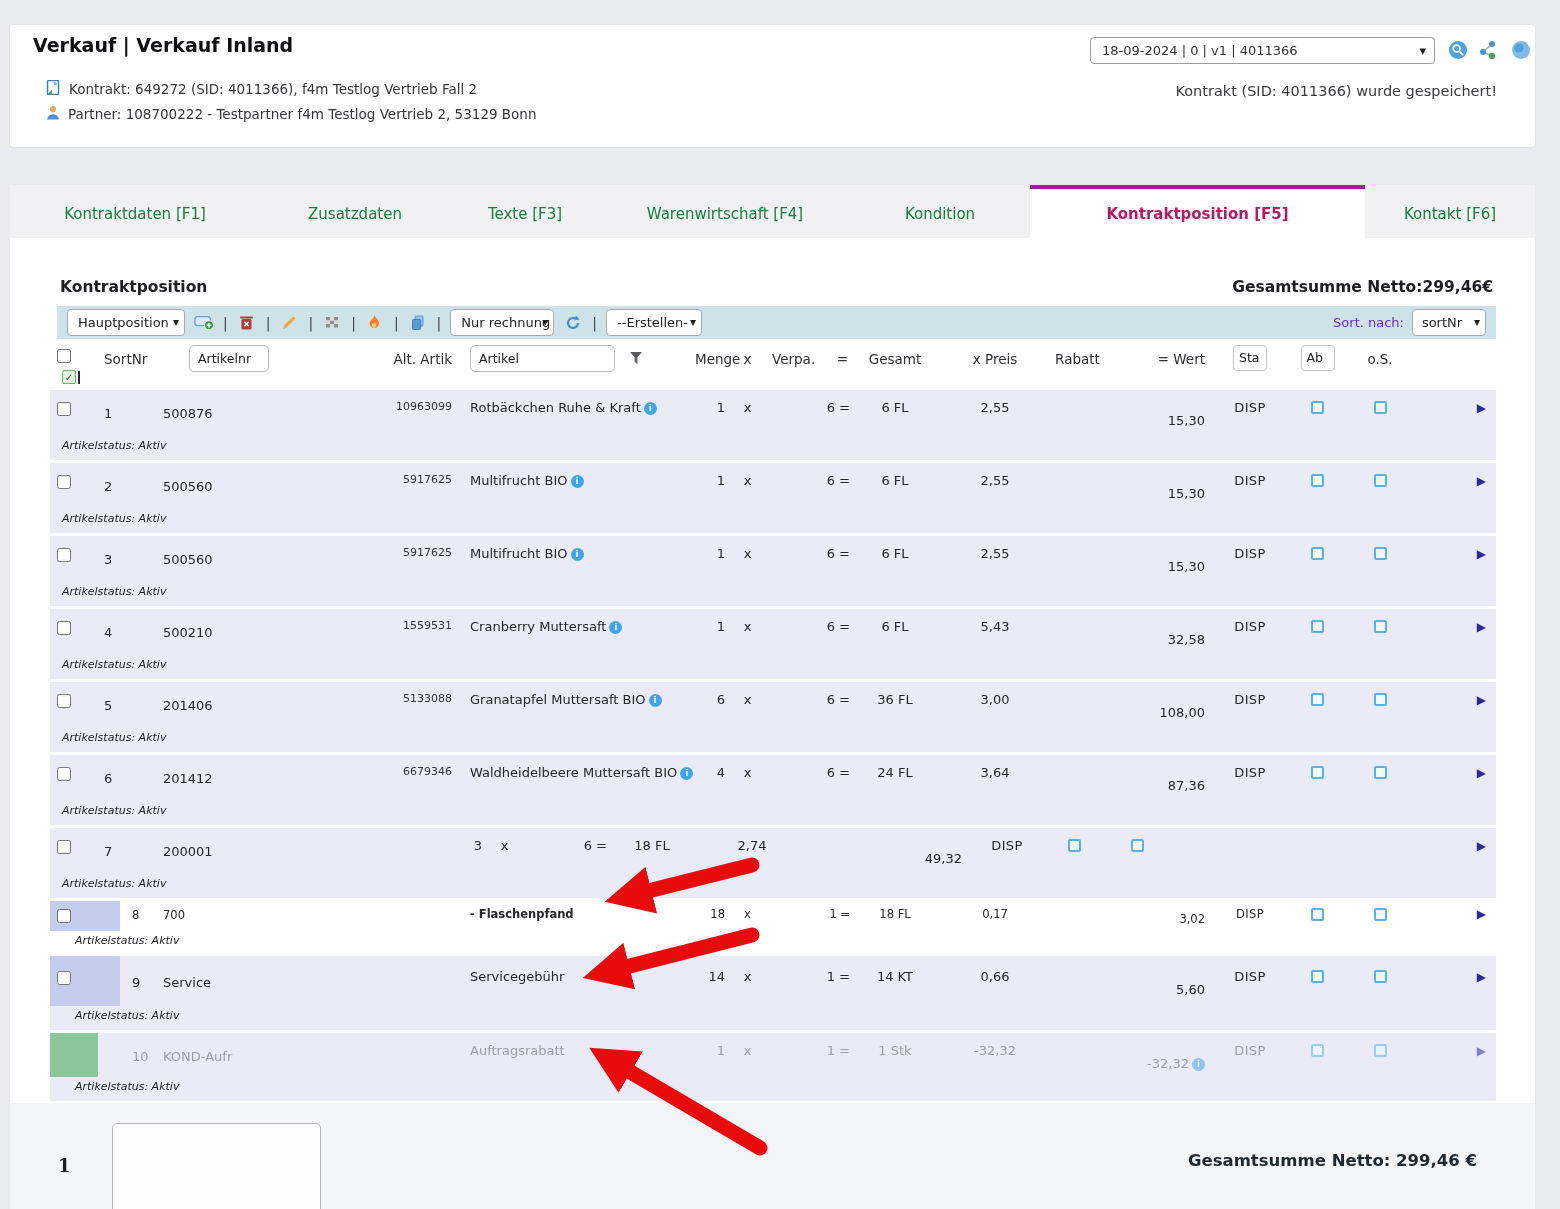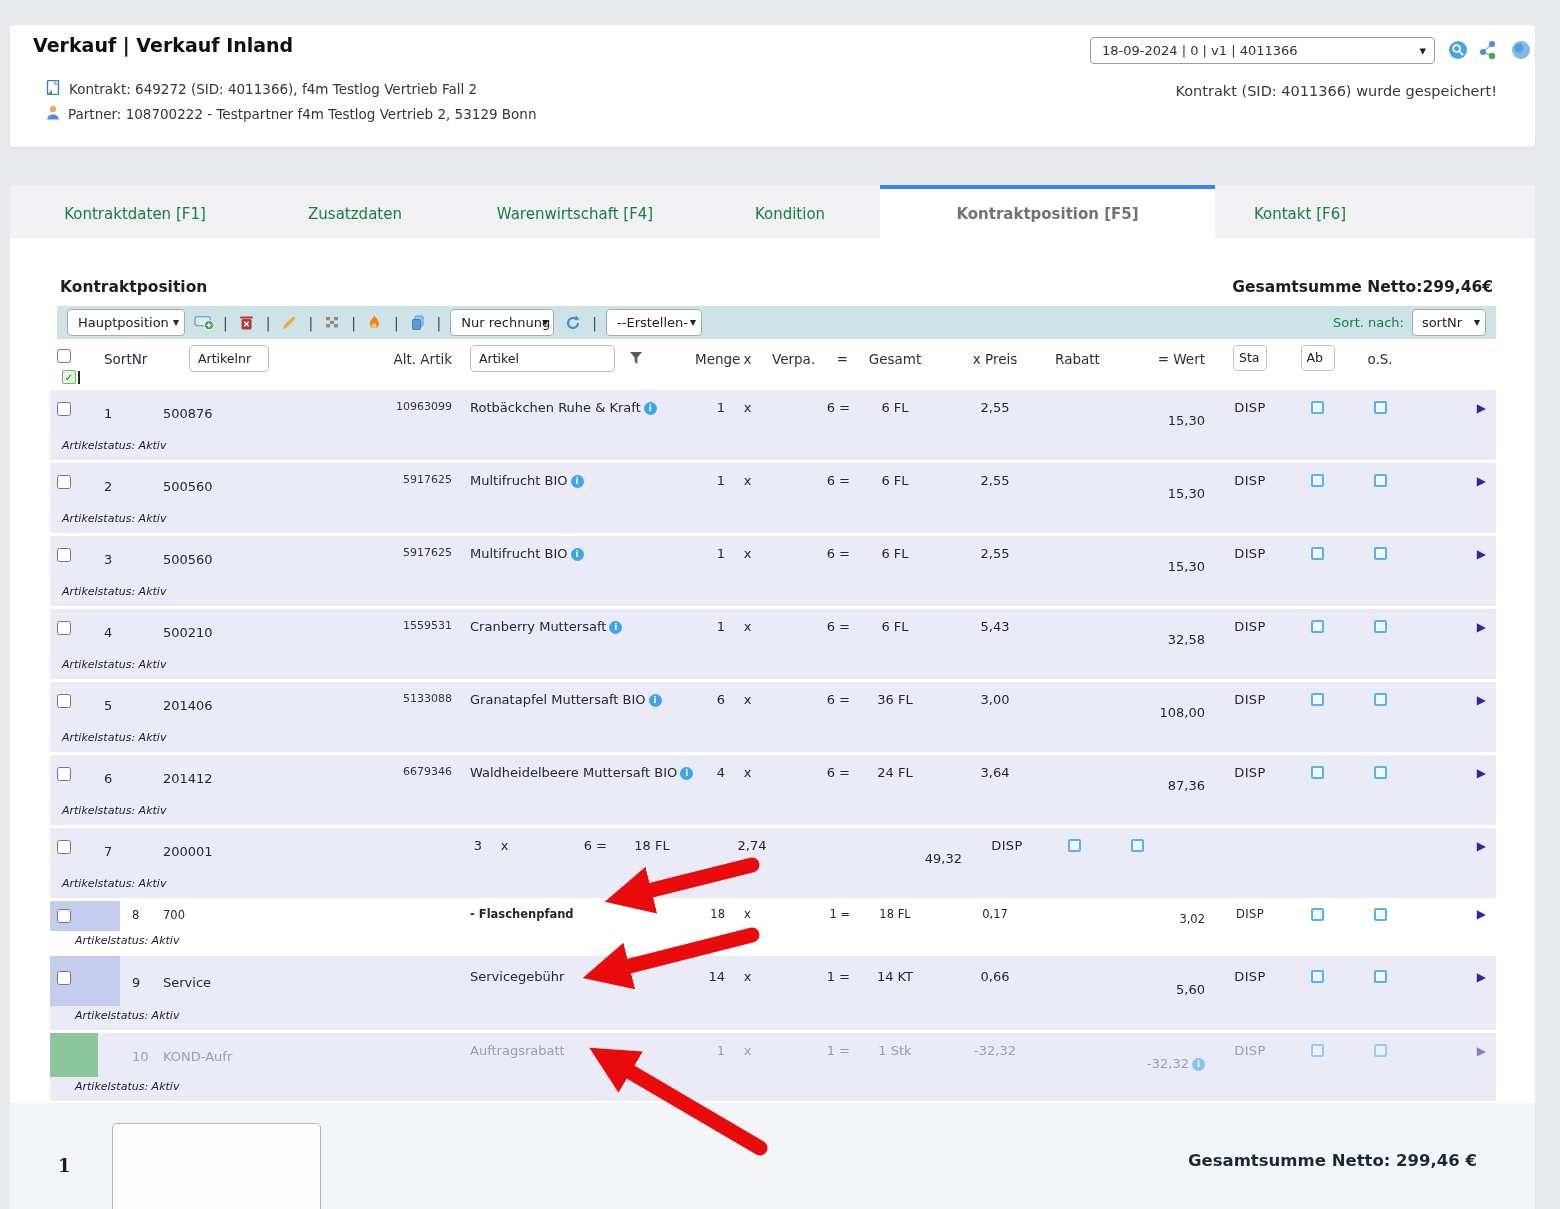--- a/index.html
+++ b/index.html
@@ -33,41 +33,41 @@
 
   
   .panel { position:absolute; left:10px; top:185px; width:1525px; height:1024px; background:#fff; overflow:hidden; }
   .tabbar { display:flex; height:53px; background:#f1f1f4; }
   .tab {
     display:flex; align-items:center; justify-content:center;
     font-size:15px; color:#15803d; cursor:pointer; border-top:4px solid transparent;
   }
   .tab.t0{width:250px}.tab.t1{width:190px}.tab.t2{width:150px}.tab.t3{width:250px}
   .tab.t4{width:180px}.tab.t5{width:335px}.tab.t6{width:170px}
-  .tab.active { background:#fff; border-top:4px solid #3b82f6; font-weight:bold; color:#737373; }
+  .tab.active { background:#fff; border-top:4px solid #a21caf; font-weight:bold; color:#be185d; }
 
   .sec-heading { position:absolute; left:50px; top:93px; font-size:15.5px; font-weight:bold; color:#1d1d24; }
   .total-top { position:absolute; right:42px; top:93px; font-size:15.5px; font-weight:bold; color:#1d1d24; }
 
   
   .toolbar {
     position:absolute; left:47px; top:121px; width:1439px; height:33px;
     background:#cde3e8; display:flex; align-items:center; padding:0 10px; gap:9px;
   }
   .sel {
     position:relative; background:#fff; border:1px solid #a9a9ad; border-radius:4px;
     height:27px; line-height:25px; font-size:13px; color:#222;
     padding:0 20px 0 10px; white-space:nowrap; overflow:hidden; cursor:pointer; flex:none;
   }
   .sel::after { content:"▾"; position:absolute; right:5px; top:0; font-size:12px; color:#222; }
   .sel.w-haupt{width:118px}.sel.w-rech{width:104px}.sel.w-erst{width:96px}.sel.w-sort{width:74px; text-align:center; padding-left:6px;}
   .tb-sep { color:#44444a; font-size:14px; flex:none; }
   .tb-ic { width:20px; height:18px; flex:none; cursor:pointer; display:flex; align-items:center; justify-content:center; }
   .sort-group { margin-left:auto; display:flex; align-items:center; gap:8px; }
-  .sort-label { font-size:13px; color:#15803d; }
+  .sort-label { font-size:13px; color:#6d28d9; }
 
   
   .thead { position:absolute; left:40px; top:158px; width:1446px; height:47px; display:flex; font-size:13.5px; color:#2f2f38; }
   .col { flex:none; }
   .c-cb{width:50px; position:relative;}
   .c-sortnr{width:50px; padding-left:4px;}
   .c-artnr{width:150px; padding-left:13px;}
   .c-alt{width:152px; text-align:right;}
   .c-artikel{width:243px; padding-left:18px;}
   .c-menge{width:30px; text-align:right;}
@@ -211,20 +211,21 @@
   </span>
 
   <div class="saved-msg">Kontrakt (SID: 4011366) wurde gespeichert!</div>
 </div>
 
 <div class="panel">
 
   <div class="tabbar">
     <div class="tab t0">Kontraktdaten [F1]</div>
     <div class="tab t1">Zusatzdaten</div>
+    <div class="tab t2">Texte [F3]</div>
     <div class="tab t3">Warenwirtschaft [F4]</div>
     <div class="tab t4">Kondition</div>
     <div class="tab t5 active">Kontraktposition [F5]</div>
     <div class="tab t6">Kontakt [F6]</div>
   </div>
 
   <div class="sec-heading">Kontraktposition</div>
   <div class="total-top">Gesamtsumme Netto:299,46€</div>
 
   <div class="toolbar">

